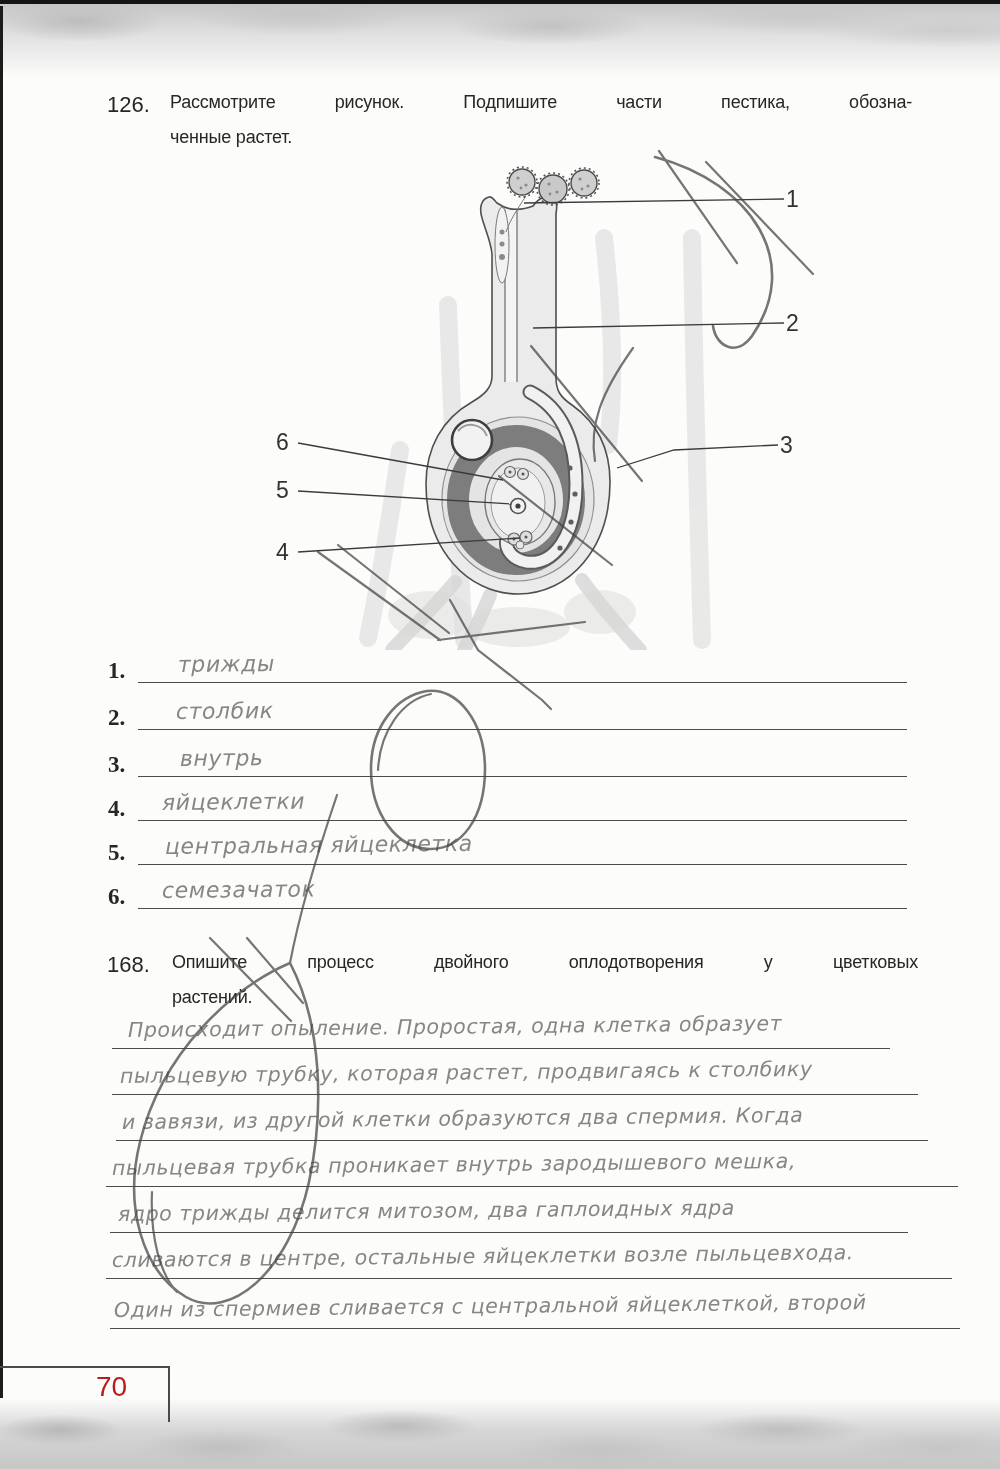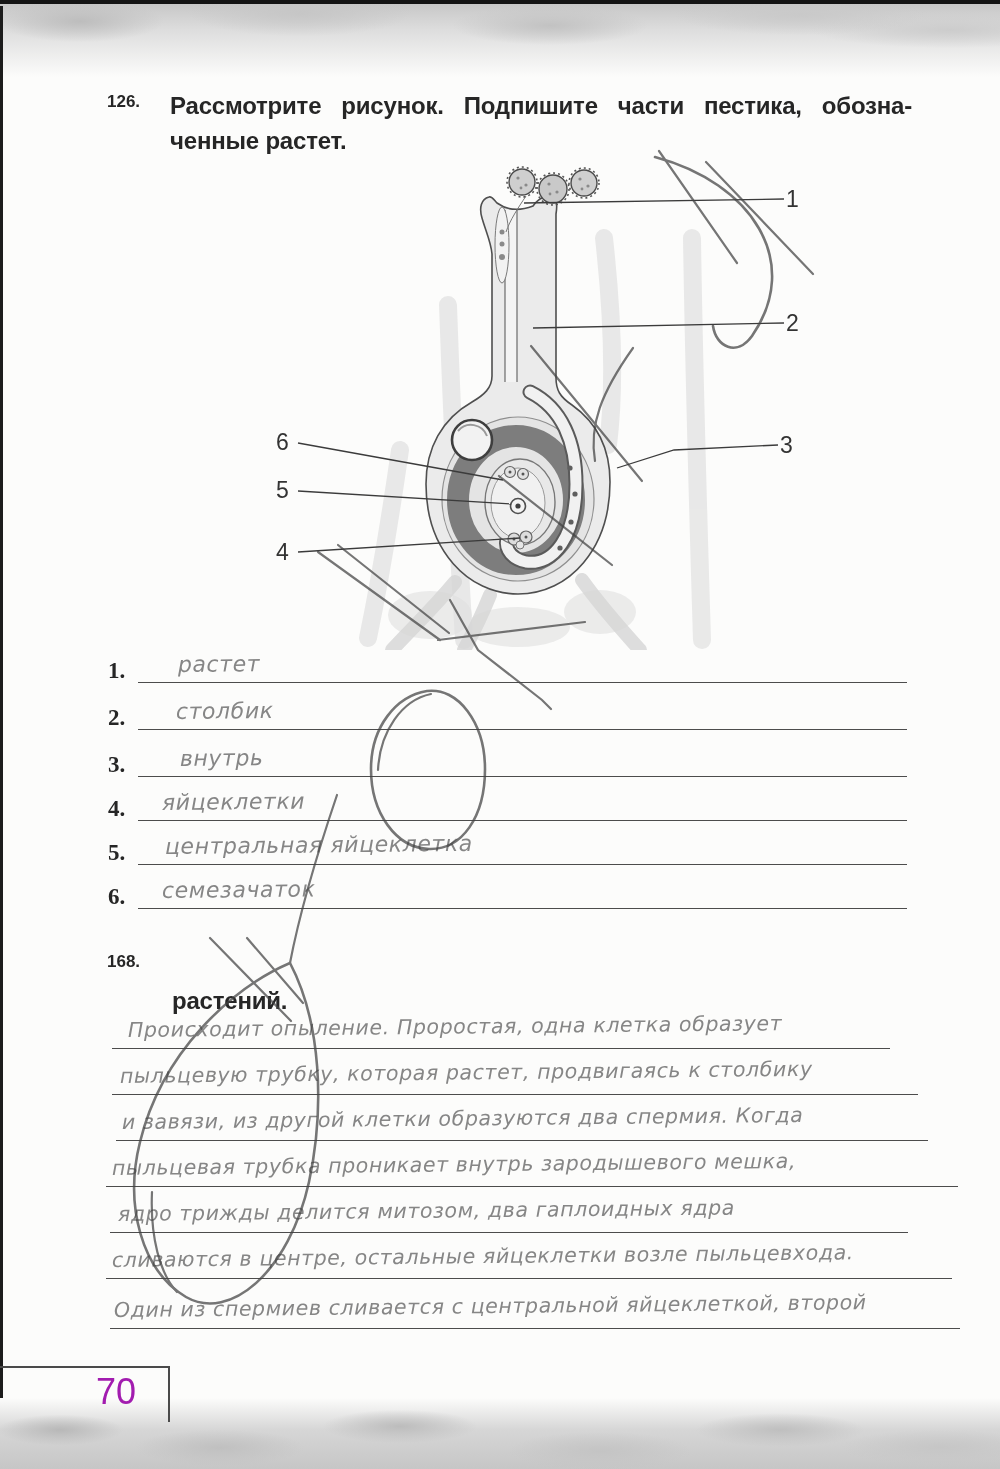--- a/index.html
+++ b/index.html
@@ -19,36 +19,36 @@
   .bottom-noise{position:absolute;left:0;top:1398px;width:1000px;height:71px;z-index:1;
      background:
        radial-gradient(90px 22px at 6% 45%, #b8b8b8 0%, rgba(184,184,184,0) 70%),
        radial-gradient(120px 26px at 22% 70%, #c0c0c0 0%, rgba(192,192,192,0) 70%),
        radial-gradient(110px 24px at 40% 40%, #bcbcbc 0%, rgba(188,188,188,0) 70%),
        radial-gradient(130px 28px at 60% 75%, #c4c4c4 0%, rgba(196,196,196,0) 70%),
        radial-gradient(120px 24px at 78% 45%, #bfbfbf 0%, rgba(191,191,191,0) 70%),
        radial-gradient(140px 26px at 94% 70%, #c6c6c6 0%, rgba(198,198,198,0) 70%),
        linear-gradient(to bottom, rgba(236,236,236,0) 0%, #d6d6d6 45%, #c6c6c6 100%);}
   
-  .task-head{position:absolute;font-weight:700;font-size:24px;letter-spacing:-0.2px;z-index:2;}
-  .task-num{position:absolute;font-weight:700;font-size:17px;z-index:2;}
+  .task-head{position:absolute;font-weight:400;font-size:18px;letter-spacing:-0.2px;z-index:2;}
+  .task-num{position:absolute;font-weight:400;font-size:22px;z-index:2;}
   .just{text-align:justify;text-align-last:justify;word-spacing:2px;}
   
   .ans-num{position:absolute;font-family:"Liberation Serif",serif;font-weight:700;font-size:23px;z-index:2;}
   .uline{position:absolute;height:1px;border-bottom:1.6px solid #4c4c4c;z-index:2;}
   .hw{position:absolute;font-family:"DejaVu Sans",sans-serif;font-style:italic;color:#868686;
       font-size:22px;letter-spacing:0.6px;white-space:nowrap;z-index:3;transform:rotate(-0.6deg);
       transform-origin:left bottom;}
   .hw-small{font-size:20.5px;}
   
   .fig-label{position:absolute;font-size:23px;color:#333;z-index:2;}
   
   .pagebox-top{position:absolute;left:0;top:1366px;width:170px;height:0;border-top:2px solid #4a4a4a;z-index:4;}
   .pagebox-right{position:absolute;left:168px;top:1366px;width:0;height:56px;border-right:2px solid #4a4a4a;z-index:4;}
-  .page-num{position:absolute;left:96px;top:1371px;font-size:36px;color:#a21caf;z-index:4;}
+  .page-num{position:absolute;left:96px;top:1371px;font-size:28px;color:#b91c1c;z-index:4;}
   .fig-wrap{position:absolute;left:250px;top:150px;width:600px;height:500px;z-index:1;}
   .pencil{position:absolute;left:0;top:0;width:1000px;height:1469px;z-index:5;pointer-events:none;}
 </style>
 </head>
 <body>
 
 <div id="page">
 
   <div class="top-black"></div>
   <div class="top-noise"></div>
@@ -171,21 +171,21 @@
 
   <div class="fig-label" style="left:786px;top:186px;">1</div>
   <div class="fig-label" style="left:786px;top:310px;">2</div>
   <div class="fig-label" style="left:780px;top:432px;">3</div>
   <div class="fig-label" style="left:276px;top:429px;">6</div>
   <div class="fig-label" style="left:276px;top:477px;">5</div>
   <div class="fig-label" style="left:276px;top:539px;">4</div>
 
   <div class="ans-num" style="left:108px;top:658px;">1.</div>
   <div class="uline" style="left:138px;top:681px;width:769px;"></div>
-  <div class="hw" style="left:178px;top:652px;">растет</div>
+  <div class="hw" style="left:178px;top:652px;">трижды</div>
 
   <div class="ans-num" style="left:108px;top:705px;">2.</div>
   <div class="uline" style="left:138px;top:728px;width:769px;"></div>
   <div class="hw" style="left:176px;top:699px;">столбик</div>
 
   <div class="ans-num" style="left:108px;top:752px;">3.</div>
   <div class="uline" style="left:138px;top:775px;width:769px;"></div>
   <div class="hw" style="left:180px;top:746px;">внутрь</div>
 
   <div class="ans-num" style="left:108px;top:796px;">4.</div>
@@ -194,20 +194,21 @@
 
   <div class="ans-num" style="left:108px;top:840px;">5.</div>
   <div class="uline" style="left:138px;top:863px;width:769px;"></div>
   <div class="hw" style="left:165px;top:834px;">центральная яйцеклетка</div>
 
   <div class="ans-num" style="left:108px;top:884px;">6.</div>
   <div class="uline" style="left:138px;top:907px;width:769px;"></div>
   <div class="hw" style="left:162px;top:878px;">семезачаток</div>
 
   <div class="task-num" style="left:107px;top:952px;">168.</div>
+  <div class="task-head just" style="left:172px;top:952px;width:746px;">Опишите процесс двойного оплодотворения у цветковых</div>
   <div class="task-head" style="left:172px;top:987px;text-align:right;">растений.</div>
 
   <div class="uline" style="left:112px;top:1047px;width:778px;"></div>
   <div class="hw hw-small" style="left:128px;top:1018px;">Происходит опыление. Проростая, одна клетка образует</div>
 
   <div class="uline" style="left:112px;top:1093px;width:806px;"></div>
   <div class="hw hw-small" style="left:120px;top:1064px;">пыльцевую трубку, которая растет, продвигаясь к столбику</div>
 
   <div class="uline" style="left:116px;top:1139px;width:812px;"></div>
   <div class="hw hw-small" style="left:122px;top:1110px;">и завязи, из другой клетки образуются два спермия. Когда</div>

